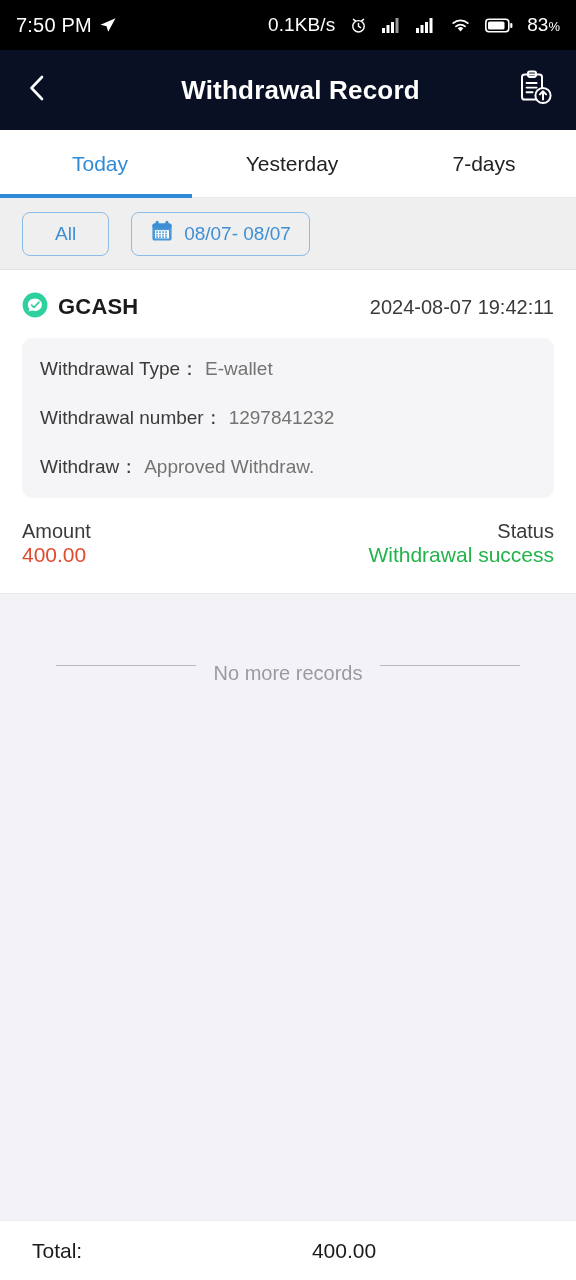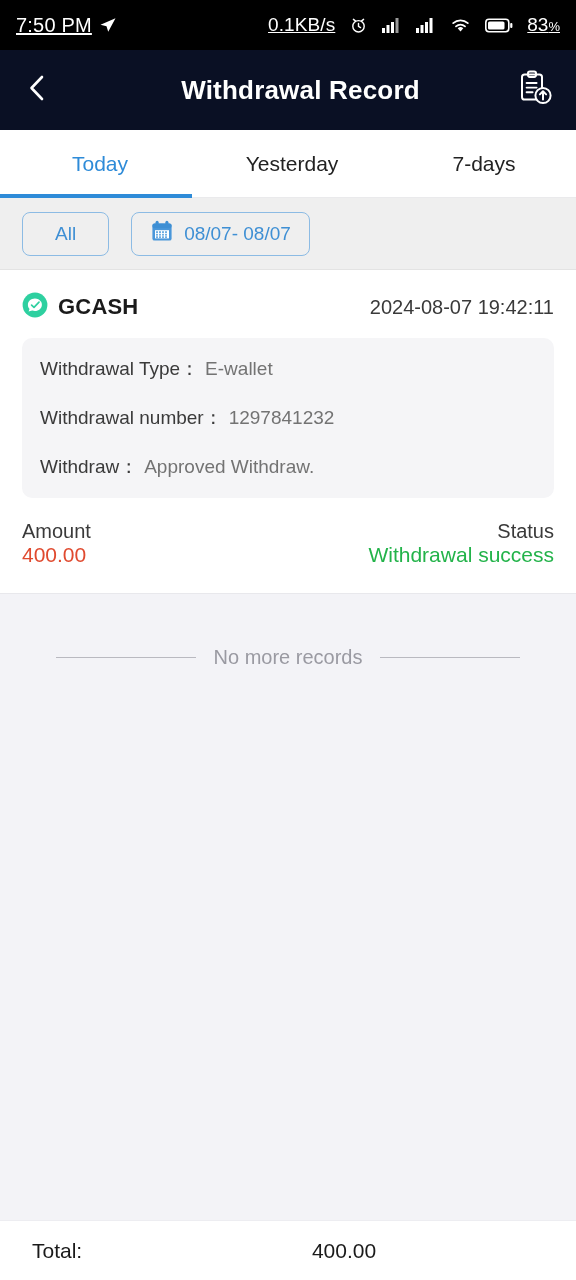--- a/index.html
+++ b/index.html
@@ -8,21 +8,21 @@
     font-family:"Liberation Sans", sans-serif;
     background:#ffffff;
     overflow:hidden;
   }
   #app { position:relative; width:576px; height:1280px; display:flex; flex-direction:column; background:#F3F3F7; }
 
   
   .statusbar {
     height:50px; background:#000000; color:#ffffff;
     display:flex; align-items:center; justify-content:space-between;
-    padding:12px 16px; flex:0 0 50px;text-decoration:underline;
+    padding:12px 16px; flex:0 0 50px;
   }
   .sb-left { display:flex; align-items:center; gap:7px; }
   .sb-time { font-size:20px; letter-spacing:.2px; }
   .sb-right { display:flex; align-items:center; gap:14px; }
   .sb-net { font-size:19px; letter-spacing:.1px; }
   .sb-batt-pct { font-size:19px; }
   .sb-batt-pct .unit { font-size:13px; }
   .ico { display:inline-flex; align-items:center; }
 
   
@@ -94,21 +94,21 @@
   .foot-amount { font-size:21px; color:#E04A2F; }
   .foot-status { font-size:21px; color:#23B34A; }
 
   
   .scroll-area { flex:1 1 auto; background:#F3F3F7; overflow:hidden; }
   .nomore {
     display:flex; align-items:center; justify-content:center; gap:18px;
     padding:52px 0 0 0;
   }
   .nomore .line { width:140px; height:1px; background:#B9B9C0; }
-  .nomore .txt { font-size:20px; color:#9A9AA2; }
+  .nomore .txt { font-size:20px; color:#9A9AA2;margin-top:16px; }
 
   
   .totalbar {
     flex:0 0 60px; background:#ffffff; height:60px;
     display:flex; align-items:center; position:relative;
     padding:0 32px; border-top:1px solid #EDEDF1;
   }
   .total-label { font-size:21px; color:#1A1A1A; }
   .total-value {
     position:absolute; left:0; right:0; text-align:center;

